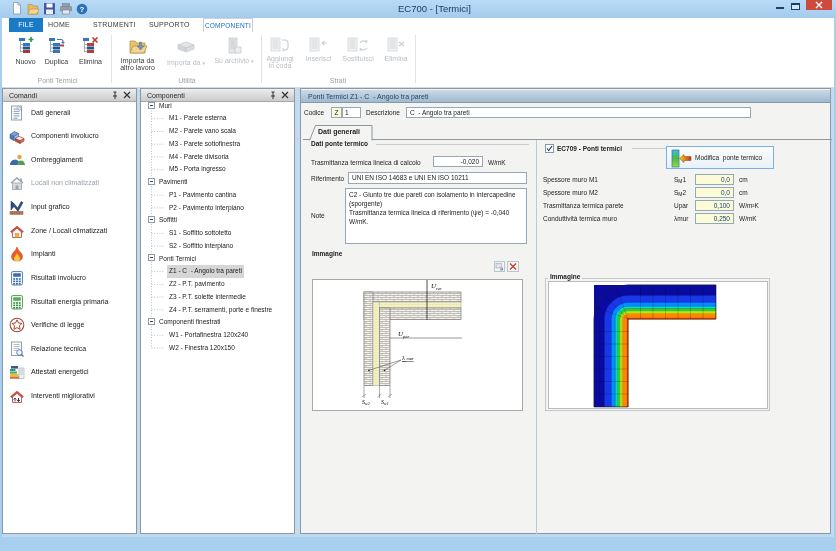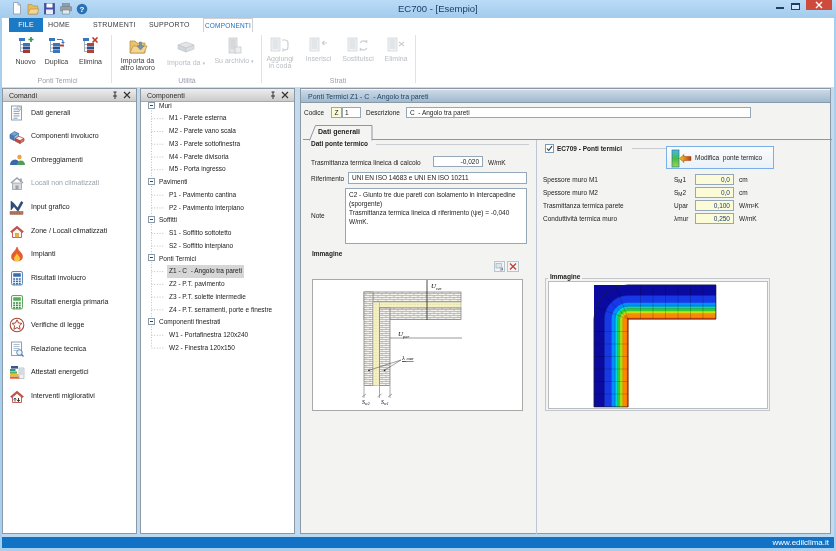--- a/index.html
+++ b/index.html
@@ -62,21 +62,21 @@
     <rect x="35.5" y="1.5" width="6" height="4" fill="#fff"></rect>
     <rect x="35" y="7.5" width="7" height="4.5" fill="#eceef4"></rect>
     <g fill="#949ea8" stroke="#6a7680" stroke-width="0.5">
       <rect x="51.5" y="1.5" width="7" height="3"></rect>
       <rect x="49.5" y="4.5" width="11" height="4.5" rx="0.5"></rect>
       <rect x="51.5" y="8" width="7" height="4" fill="#e4e8ec"></rect>
     </g>
     <circle cx="71" cy="7" r="5.3" fill="#2a72b5"></circle>
     <text x="71" y="9.6" text-anchor="middle" font-size="8" font-weight="bold" fill="#fff" font-family="Liberation Sans">?</text>
   </svg>
-  <div class="abs" id="title">EC700 - [Esempio]</div>
+  <div class="abs" id="title">EC700 - [Termici]</div>
   <div class="abs" id="btnmin"></div>
   <div class="abs" id="btnmax"></div>
   <div class="abs" id="btnclose"><svg width="26" height="10" viewBox="0 0 26 10">
         <path d="M10 2 l6 6 M16 2 l-6 6" stroke="#fff" stroke-width="1.4"></path>
       </svg></div>
   <div class="abs" id="tabrow">
     <div class="tab" id="tabfile">FILE</div>
     <div class="tab" style="left:46px;">HOME</div>
     <div class="tab" style="left:91px;">STRUMENTI</div>
     <div class="tab" style="left:147px;">SUPPORTO</div>
@@ -548,14 +548,13 @@
             </g>
  <path d="M56.5 126 L56.5 38 A23.5 23.5 0 0 1 80 14.5 L168 14.5" fill="none" stroke="black" stroke-width="0.35" opacity="0.55"></path>
             <path d="M67 126 L67 38 A13 13 0 0 1 80 25 L168 25" fill="none" stroke="black" stroke-width="0.35" opacity="0.55"></path>
             <path d="M74.5 126 L74.5 38 A5.5 5.5 0 0 1 80 32.5 L168 32.5" fill="none" stroke="black" stroke-width="0.35" opacity="0.55"></path>
  <path d="M46 126 L46 38 A34 34 0 0 1 80 4 L168 4 M80 38 L80 126 M80 38 L168 38 M168 4 V38 M46 126 H80" fill="none" stroke="#222" stroke-width="0.6"></path>
 </svg>
     </div>
     </div>
   </div>
   <div class="abs" id="statgap"></div>
-  <div class="abs" id="statbar">www.edilclima.it</div>
 </div>
 
 </body></html>

